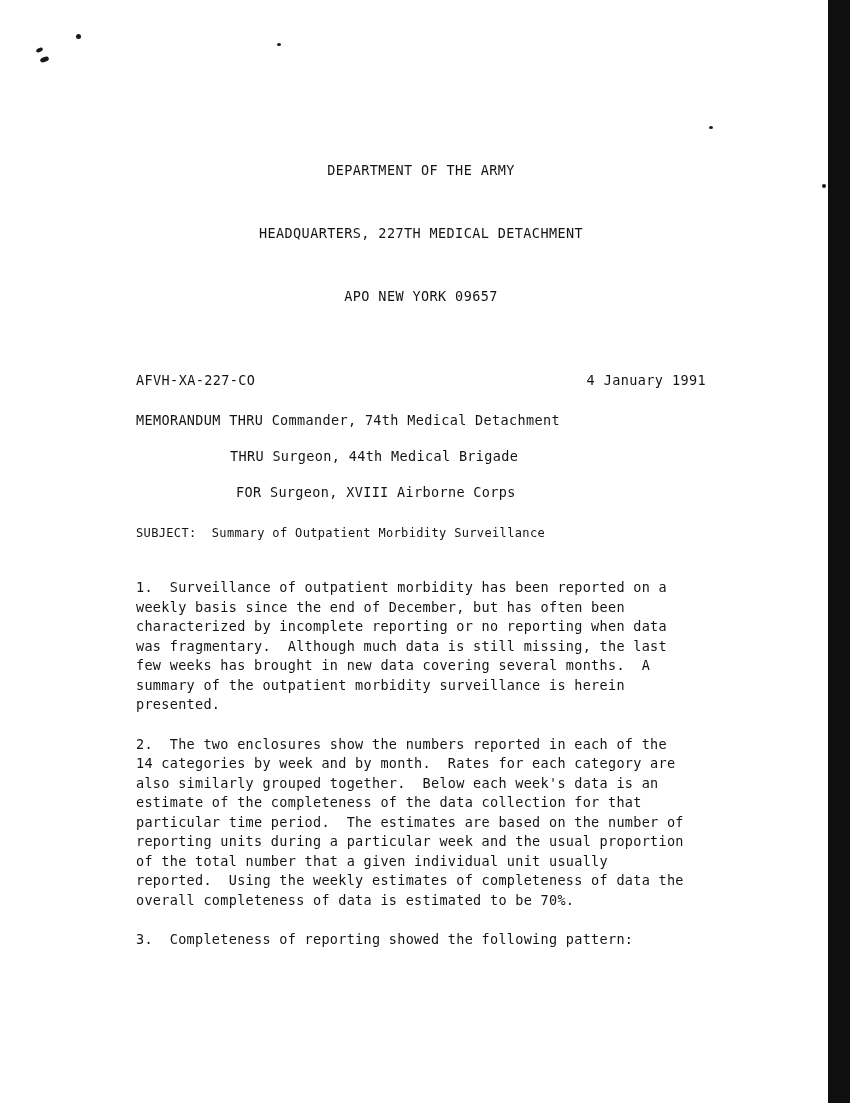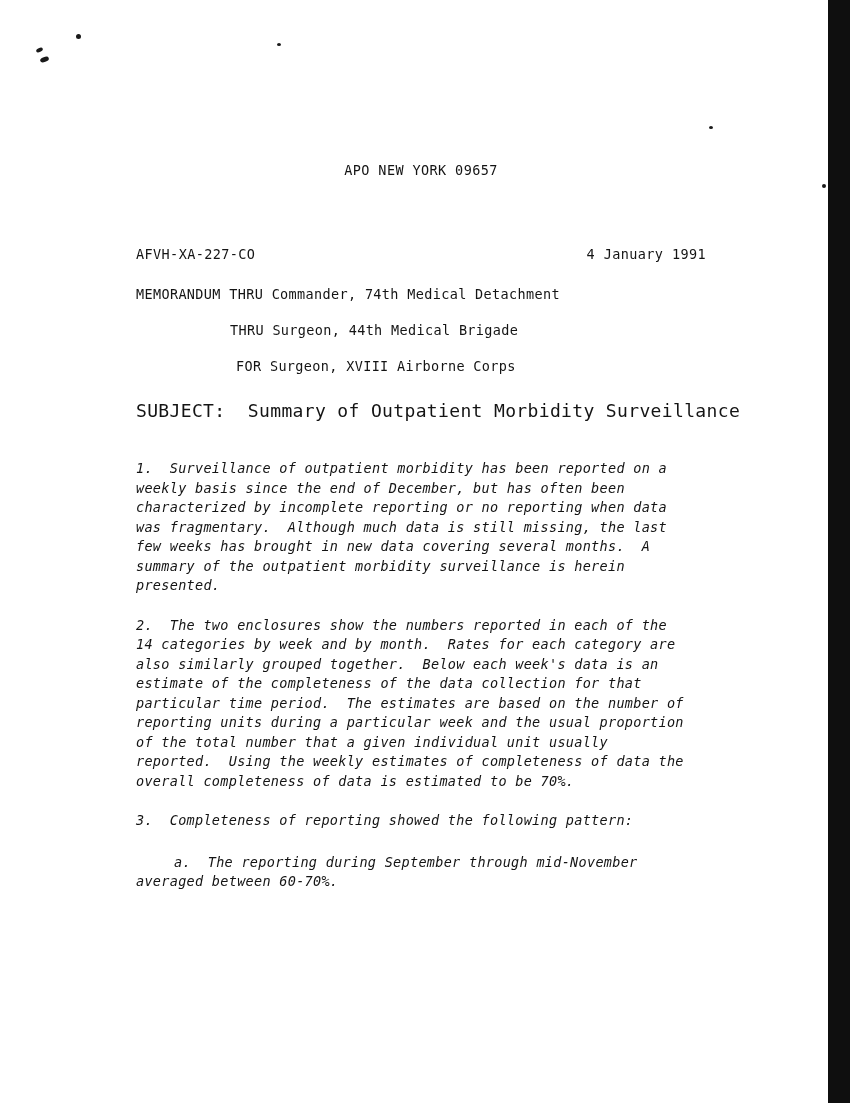--- a/index.html
+++ b/index.html
@@ -64,60 +64,61 @@
     font-size: 13.5px;
     line-height: 19px;
     letter-spacing: 0.35px;
   }
   .memo-line { margin-bottom: 17px; white-space: pre; }
   .memo-indent { padding-left: 94px; }
   .memo-indent-2 { padding-left: 100px; }
 
   .subject-line {
     margin-top: 24px;
-    font-size: 18px;
+    font-size: 12px;
     letter-spacing: 0.35px;
     white-space: pre;
   }
 
   .body {
     margin-top: 38px;
     font-size: 13.5px;
     line-height: 19.5px;
     letter-spacing: 0.3px;
-    font-style: italic;
   }
   .para {
     margin-bottom: 20px;
     white-space: pre-wrap;
   }
   .para-indent {
     margin-bottom: 20px;
     white-space: pre-wrap;
     text-indent: 38px;
   }
-  .tight { margin-bottom: 22px; }
+  .tight { margin-bottom: 29px; }
 </style>
 </head>
 <body>
 
 <div class="page">
 
   <div class="right-edge"></div>
 
   <div class="speck speck-a"></div>
   <div class="speck speck-b"></div>
   <div class="speck speck-c"></div>
   <div class="speck speck-d"></div>
   <div class="speck speck-e"></div>
   <div class="speck speck-f"></div>
 
   <div class="content">
 
     <div class="letterhead">
+      <div>DEPARTMENT OF THE ARMY</div>
+      <div>HEADQUARTERS, 227TH MEDICAL DETACHMENT</div>
       <div>APO NEW YORK 09657</div>
     </div>
 
     <div class="ref-line">
       <span>AFVH-XA-227-CO</span>
       <span>4 January 1991</span>
     </div>
 
     <div class="memo-block">
       <div class="memo-line">MEMORANDUM THRU Commander, 74th Medical Detachment</div>
@@ -138,19 +139,17 @@
       <div class="para">2.  The two enclosures show the numbers reported in each of the
 14 categories by week and by month.  Rates for each category are
 also similarly grouped together.  Below each week's data is an
 estimate of the completeness of the data collection for that
 particular time period.  The estimates are based on the number of
 reporting units during a particular week and the usual proportion
 of the total number that a given individual unit usually
 reported.  Using the weekly estimates of completeness of data the
 overall completeness of data is estimated to be 70%.</div>
       <div class="para tight">3.  Completeness of reporting showed the following pattern:</div>
-      <div class="para-indent">a.  The reporting during September through mid-November
-averaged between 60-70%.</div>
 
     </div>
 
   </div>
 </div>
 
 </body></html>

